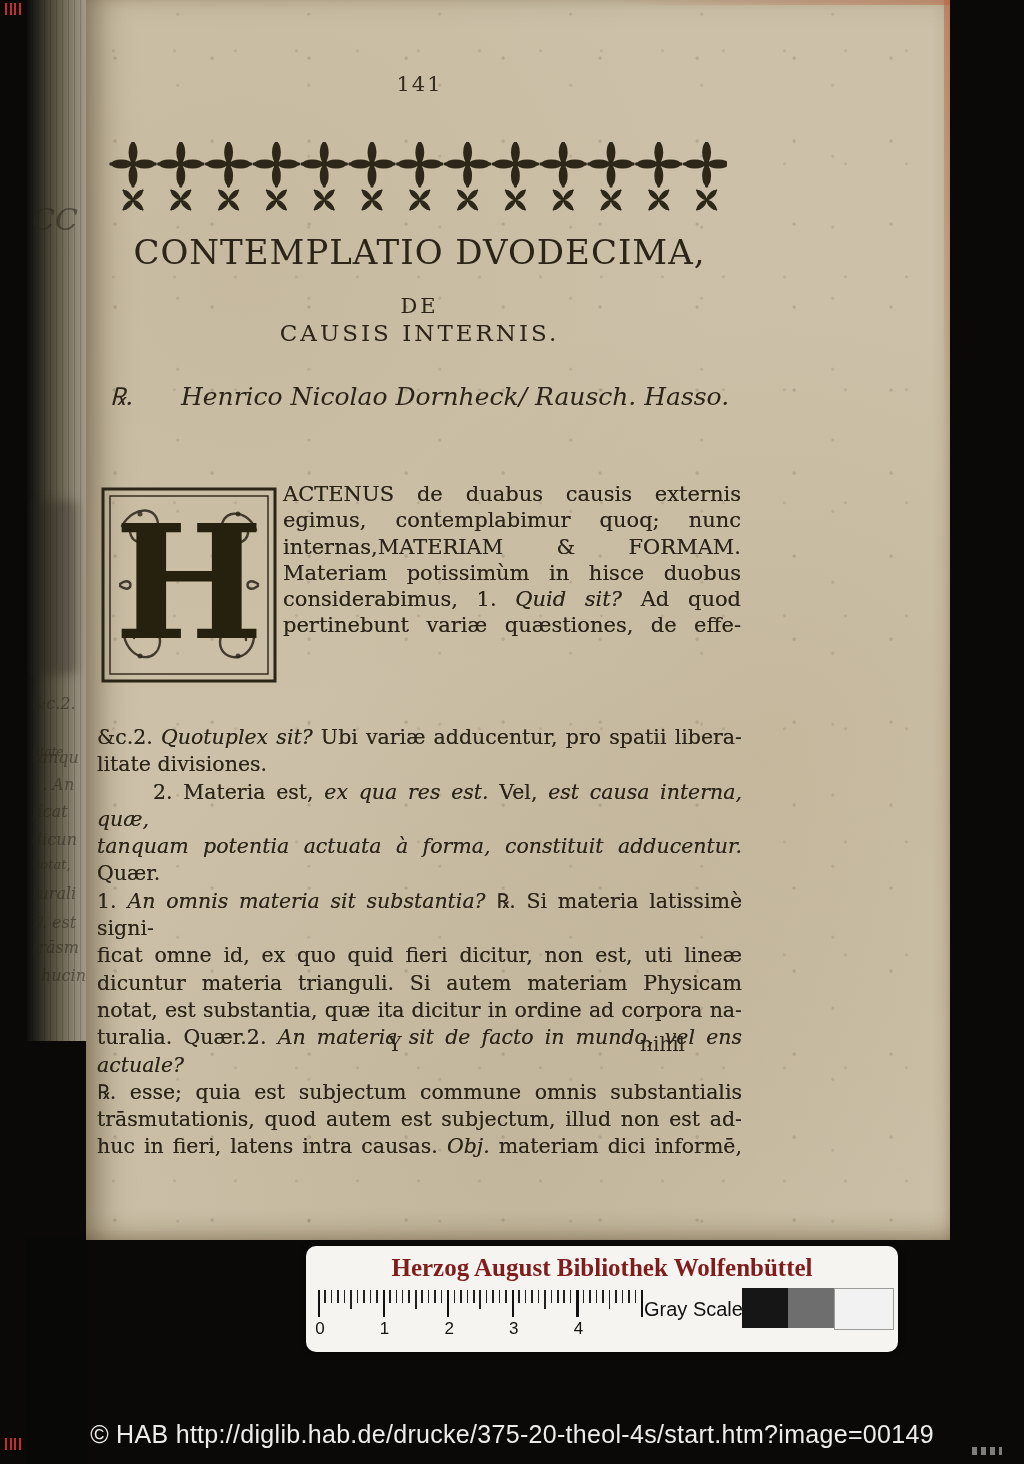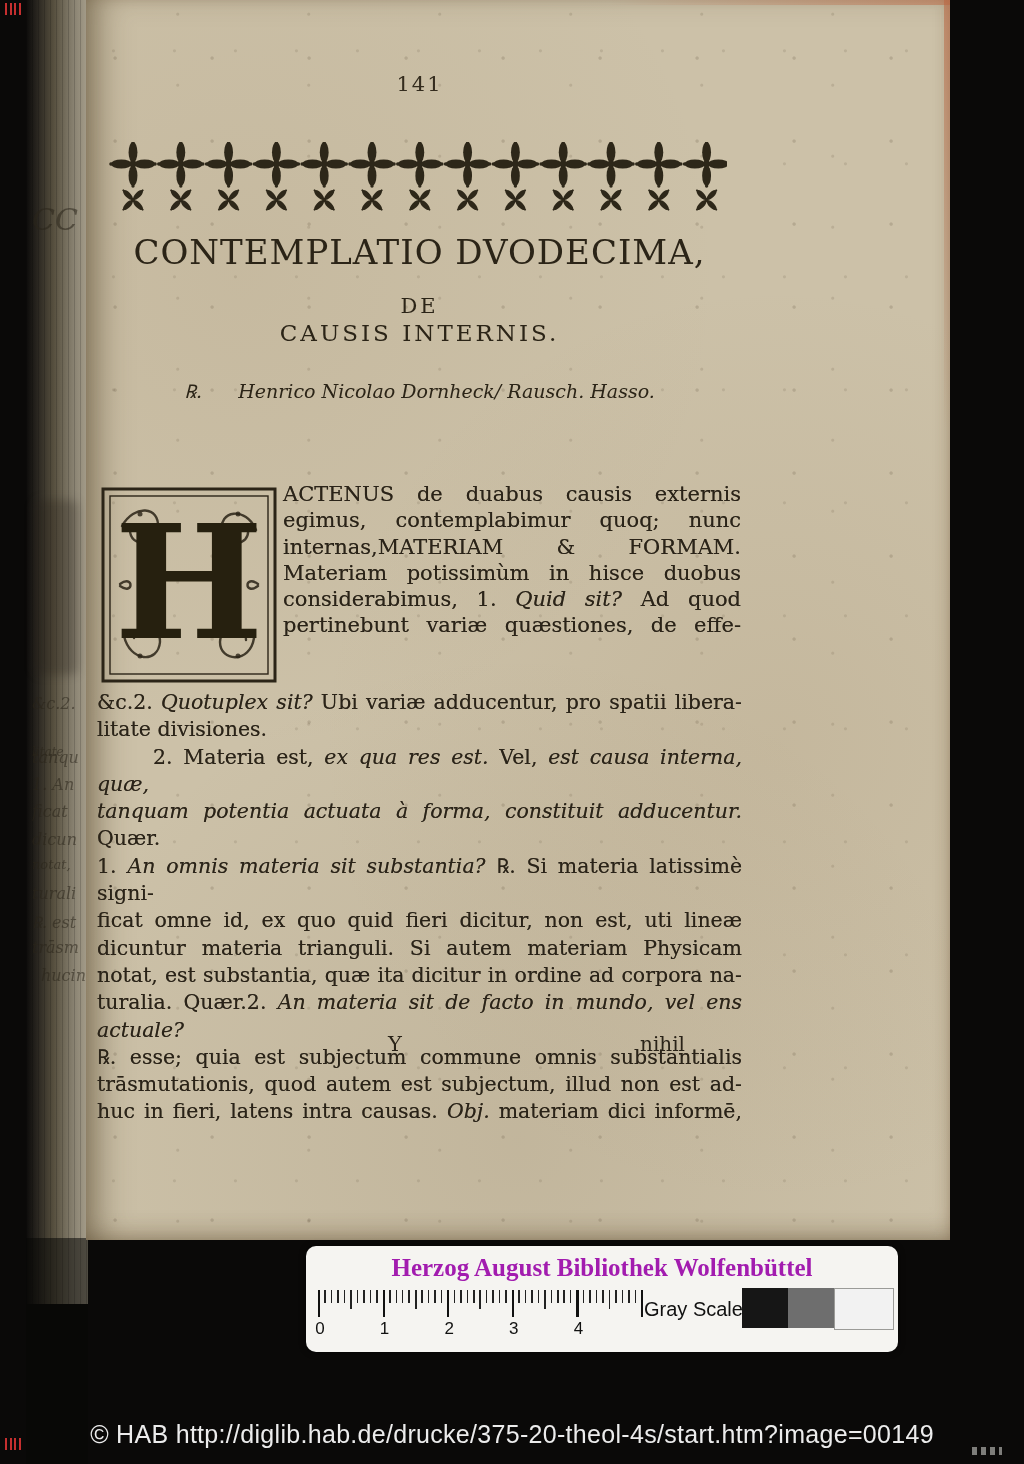--- a/index.html
+++ b/index.html
@@ -1,20 +1,20 @@
 <!DOCTYPE html>
 <html><head>
 <meta charset="utf-8">
 <style>
   html,body{margin:0;padding:0}
   body{width:1024px;height:1464px;background:#0a0908;overflow:hidden;font-family:"DejaVu Serif",serif}
   #stage{position:absolute;left:0;top:0;width:1024px;height:1464px}
 
   
-  .gutter{position:absolute;left:26px;top:0;width:62px;height:1304px;
+  .gutter{position:absolute;left:26px;top:0;width:62px;height:1041px;
     background-image:repeating-linear-gradient(90deg,rgba(0,0,0,.16) 0 1px,transparent 1px 6px),
       linear-gradient(90deg,#0c0b0a 0,#24211c 15%,#57503f 45%,#8a8372 78%,#a69e8b 100%);}
   .gutter::after{content:"";position:absolute;left:0;top:1238px;width:100%;height:226px;background:rgba(8,7,6,.55)}
   .ghost-initial{position:absolute;left:8px;top:500px;width:44px;height:175px;background:rgba(35,31,24,.30);filter:blur(5px);border-radius:8px}
   .gutter-ghosts{position:absolute;left:0;top:0;width:100%;height:1240px;overflow:hidden}
   .ghost{position:absolute;left:6px;width:54px;color:rgba(42,36,26,.55);filter:blur(.5px);font-size:16px;white-space:nowrap;overflow:hidden;font-style:italic}
 
   
   .page{position:absolute;left:86px;top:0;width:864px;height:1240px;background-color:#ccc1a8;
     background-image:
@@ -27,40 +27,40 @@
     background-size:100% 100%,100% 100%,100% 100%,97px 83px,131px 71px,61px 113px;
     box-shadow: inset 24px 0 34px -14px rgba(70,55,30,.55), inset -6px 0 14px -6px rgba(120,90,60,.35), inset 0 -12px 26px -10px rgba(90,70,40,.4);}
   .page::before{content:"";position:absolute;right:0;top:0;width:6px;height:430px;background:linear-gradient(180deg,rgba(187,100,63,.55),rgba(187,100,63,0))}
   .page::after{content:"";position:absolute;right:0;top:0;width:340px;height:5px;background:linear-gradient(90deg,rgba(187,100,63,0),rgba(187,100,63,.5))}
 
   .pagenum{position:absolute;left:11px;top:72px;width:645px;text-align:center;font-size:21px;letter-spacing:2px;color:#342c1e}
   .headpiece{position:absolute;left:21px;top:142px;width:620px;height:78px}
   .title{position:absolute;left:11px;top:232px;width:645px;text-align:center;font-size:34px;letter-spacing:1px;color:#2b2417}
   .h-de{position:absolute;left:11px;top:294px;width:645px;text-align:center;font-size:21px;letter-spacing:3px;color:#2b2417}
   .h-causis{position:absolute;left:11px;top:320px;width:645px;text-align:center;font-size:23px;letter-spacing:3px;color:#2b2417}
-  .respondent{position:absolute;left:11px;top:378px;width:645px;text-align:center;font-size:19px;font-style:italic;white-space:pre;color:#2b2417}
+  .respondent{position:absolute;left:11px;top:378px;width:645px;text-align:center;font-size:25px;font-style:italic;white-space:pre;color:#2b2417}
   .thesis{position:absolute;left:11px;top:424px;width:645px;text-align:center;font-size:23px;letter-spacing:4px;white-space:pre;color:#2b2417}
 
   .dropcap{position:absolute;left:14px;top:486px;width:178px;height:198px}
 
   .p1{position:absolute;left:197px;top:481px;width:458px}
   .p1 .bline{font-size:21px;line-height:26.3px}
-  .p2{position:absolute;left:11px;top:689px;width:645px}
+  .p2{position:absolute;left:11px;top:724px;width:645px}
   .p2 .bline{font-size:20.5px;line-height:27.3px}
   .bline{text-align:justify;text-align-last:justify;color:#2a2318;text-shadow:0 0 .5px rgba(42,35,24,.6)}
   .bline.noj{text-align-last:left}
   .it{font-style:italic}
 
   .sigrow{position:absolute;left:11px;top:1032px;width:645px;height:30px}
   .sig{position:absolute;left:291px;font-size:21px;color:#2a2318}
   .catch{position:absolute;left:543px;font-size:20px;color:#2a2318}
 
   
   .libcard{position:absolute;left:306px;top:1246px;width:592px;height:106px;background:#f5f4f1;border-radius:10px;box-shadow:0 0 6px rgba(0,0,0,.6)}
-  .libname{position:absolute;top:8px;left:0;width:100%;text-align:center;font-family:"Liberation Serif",serif;font-weight:bold;font-size:25px;color:#a21caf}
+  .libname{position:absolute;top:8px;left:0;width:100%;text-align:center;font-family:"Liberation Serif",serif;font-weight:bold;font-size:25px;color:#7f1d1d}
   .ruler{position:absolute;left:12px;top:44px;width:336px;height:50px}
   .mm{position:absolute;left:0;top:0;width:324px;height:13px;background:repeating-linear-gradient(90deg,#222 0 1.5px,transparent 1.5px 6.46px)}
   .half{position:absolute;left:0;top:0;width:324px;height:19px;background:repeating-linear-gradient(90deg,#222 0 1.8px,transparent 1.8px 32.3px)}
   .cm{position:absolute;left:0;top:0;width:326px;height:27px;background:repeating-linear-gradient(90deg,#111 0 2.2px,transparent 2.2px 64.6px)}
   .nums{position:absolute;left:0;top:27px;width:330px;height:22px}
   .rnum{position:absolute;top:2px;transform:translateX(-50%);font-family:"Liberation Sans",sans-serif;font-size:17px;color:#111}
   .gslabel{position:absolute;left:338px;top:52px;font-family:"Liberation Sans",sans-serif;font-size:20px;color:#111}
   .gspatches{position:absolute;left:436px;top:42px;height:40px;display:flex}
   .patch{height:40px}
 

